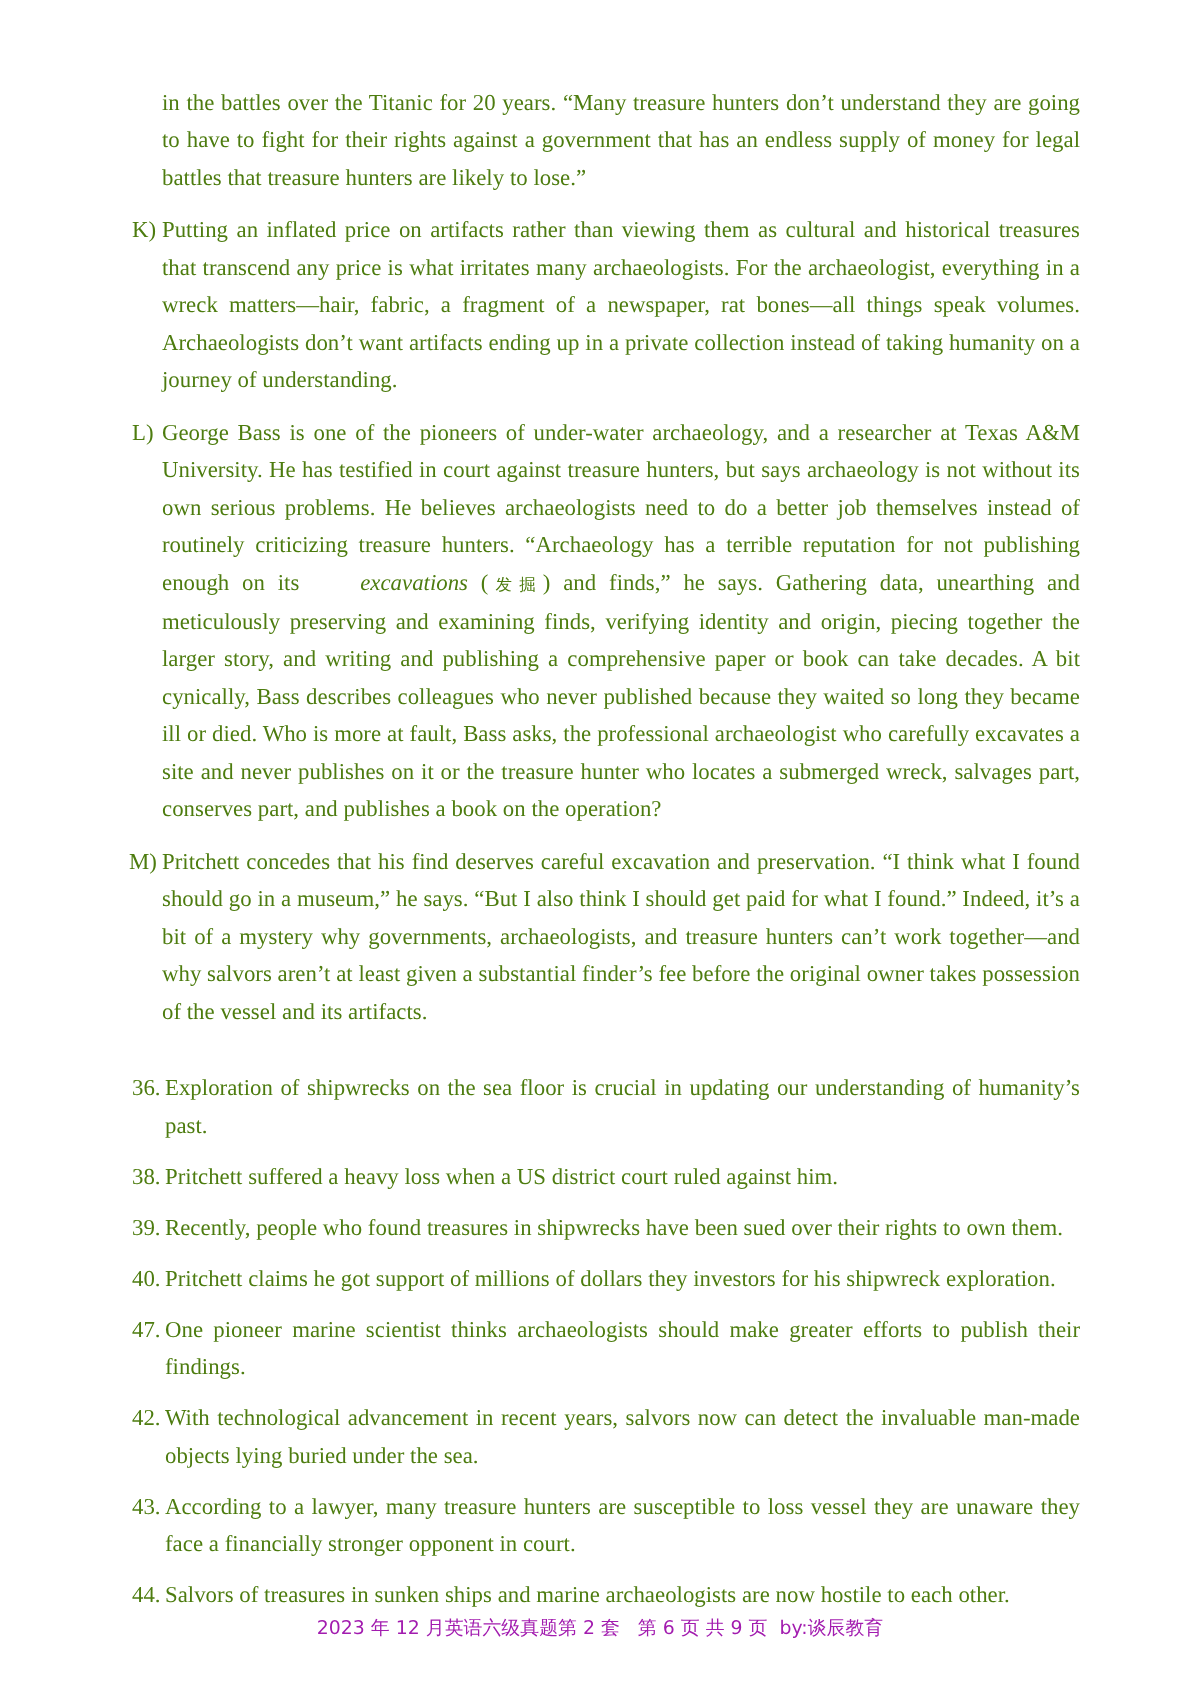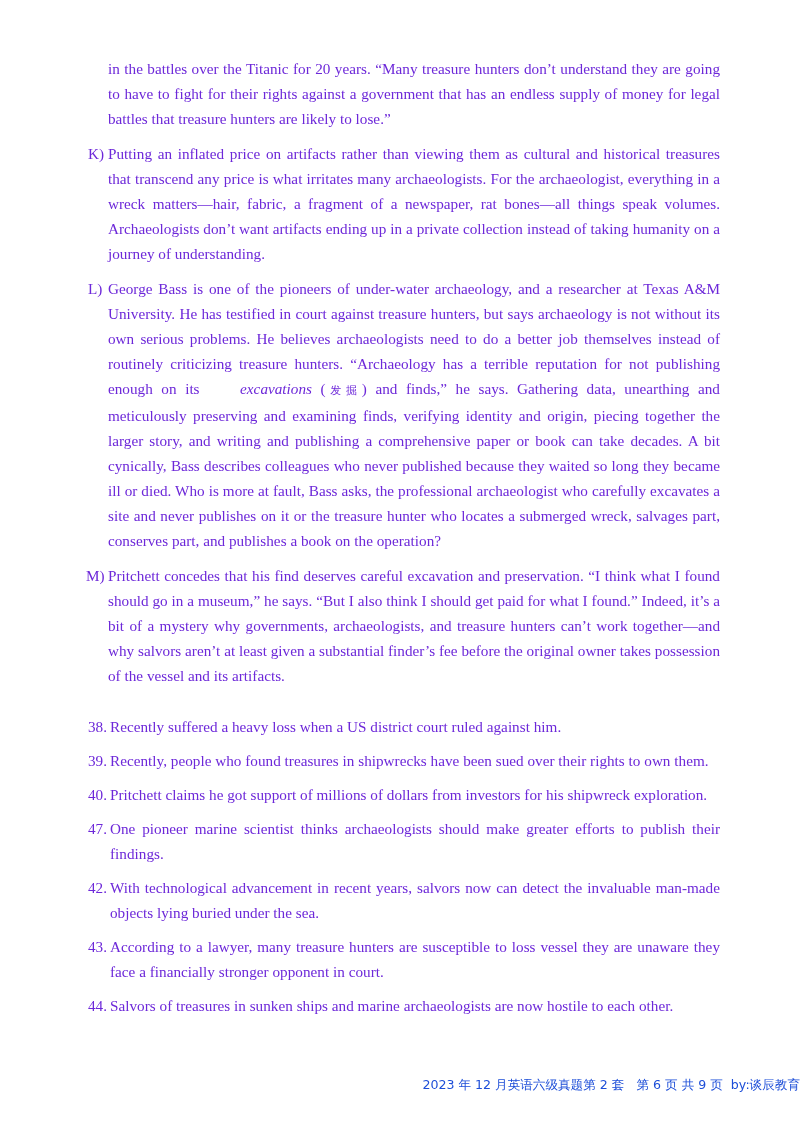--- a/index.html
+++ b/index.html
@@ -31,21 +31,21 @@
     width: 632px;
   }
 
   
   .block {
     position: relative;
     font-size: 15.2px;
     line-height: 25px;
     text-align: justify;
     text-justify: inter-word;
-    color: #6d28d9;
+    color: #4d7c0f;
     letter-spacing: 0.02px;
   }
 
   
   .cont {
     margin-left: 20px;
     width: 612px;
     margin-bottom: 10px;
   }
 
@@ -99,24 +99,24 @@
     font-family: "DejaVu Sans", "Liberation Sans", sans-serif;
     font-size: 11px;
   }
 
   
   .footer {
     position: absolute;
     left: 0;
     top: 1076px;
     width: 800px;
-    text-align: right;
+    text-align: center;
     font-size: 12.6px;
     line-height: 18px;
-    color: #1d4ed8;
+    color: #a21caf;
     font-family: "DejaVu Sans", "Liberation Sans", sans-serif;
     white-space: pre;
   }
 </style>
 </head>
 <body>
 
 <div class="page">
 
   <div class="content">
@@ -135,35 +135,39 @@
       <span class="body"><span>George Bass is one of the pioneers of under-water archaeology, and a researcher at Texas A&amp;M University. He has testified in court against treasure hunters, but says archaeology is not without its own serious problems. He believes archaeologists need to do a better job themselves instead of routinely criticizing treasure hunters. “Archaeology has a terrible reputation for not publishing enough on its </span><em class="ital">excavations</em><span> (</span><span class="cjk">发掘</span><span>)</span><span> and finds,” he says. Gathering data, unearthing and meticulously preserving and examining finds, verifying identity and origin, piecing together the larger story, and writing and publishing a comprehensive paper or book can take decades. A bit cynically, Bass describes colleagues who never published because they waited so long they became ill or died. Who is more at fault, Bass asks, the professional archaeologist who carefully excavates a site and never publishes on it or the treasure hunter who locates a submerged wreck, salvages part, conserves part, and publishes a book on the operation?</span></span>
     </div>
 
     <div class="block lettered wide">
       <span class="marker">M)</span>
       <span class="body">Pritchett concedes that his find deserves careful excavation and preservation. “I think what I found should go in a museum,” he says. “But I also think I should get paid for what I found.” Indeed, it’s a bit of a mystery why governments, archaeologists, and treasure hunters can’t work together—and why salvors aren’t at least given a substantial finder’s fee before the original owner takes possession of the vessel and its artifacts.</span>
     </div>
 
     <div class="gap-before-questions"></div>
 
+    <div class="block numbered">
+      <span class="marker">36.</span>
+      <span class="body">Exploration of shipwrecks on the sea floor is crucial in updating our understanding of humanity’s past.</span>
+    </div>
 
 
     <div class="block numbered">
       <span class="marker">38.</span>
-      <span class="body">Recently suffered a heavy loss when a US district court ruled against him.</span>
+      <span class="body">Pritchett suffered a heavy loss when a US district court ruled against him.</span>
     </div>
 
     <div class="block numbered">
       <span class="marker">39.</span>
       <span class="body">Recently, people who found treasures in shipwrecks have been sued over their rights to own them.</span>
     </div>
 
     <div class="block numbered">
       <span class="marker">40.</span>
-      <span class="body">Pritchett claims he got support of millions of dollars from investors for his shipwreck exploration.</span>
+      <span class="body">Pritchett claims he got support of millions of dollars they investors for his shipwreck exploration.</span>
     </div>
 
     <div class="block numbered">
       <span class="marker">47.</span>
       <span class="body">One pioneer marine scientist thinks archaeologists should make greater efforts to publish their findings.</span>
     </div>
 
     <div class="block numbered">
       <span class="marker">42.</span>
       <span class="body">With technological advancement in recent years, salvors now can detect the invaluable man-made objects lying buried under the sea.</span>

